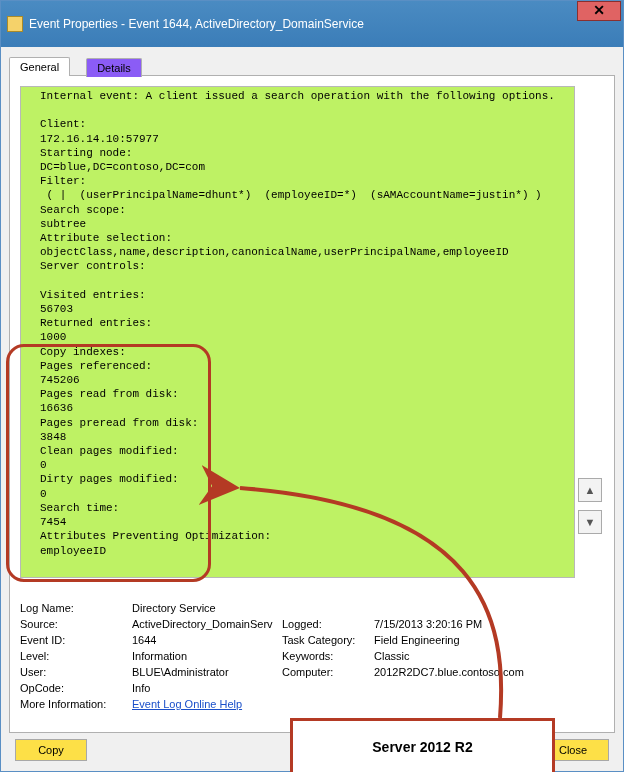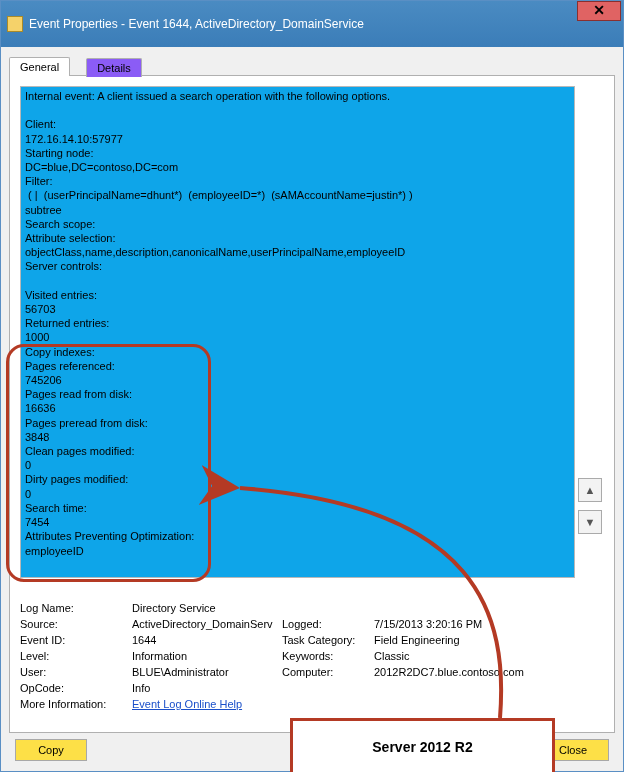--- a/index.html
+++ b/index.html
@@ -84,30 +84,30 @@
     background: #fff;
     border: 1px solid #b0b0b0;
     padding: 10px;
     display: flex;
     flex-direction: column;
     position: relative;
   }
   .detail-box {
     flex: 0 0 auto;
     border: 1px solid #b8b8b8;
-    background: #0ea5e9;
+    background: #bef264;
     width: 555px;
     height: 492px;
-    padding: 2px 4px;
+    padding: 2px 19px;
     font-size: 11px;
     line-height: 14.2px;
     color: #000;
     overflow: hidden;
     position: relative;
-    font-family: Liberation Sans, sans-serif;
+    font-family: Liberation Mono, monospace;
   }
   .detail-box .row { white-space: pre; }
   .scroll-btns {
     position: absolute;
     right: 12px;
     top: 402px;
     display: flex;
     flex-direction: column;
     gap: 8px;
   }
@@ -195,22 +195,22 @@
 
       <div class="detail-box" id="detail-box">
           <div class="row">Internal event: A client issued a search operation with the following options.</div>
           <div class="row">&nbsp;</div>
           <div class="row">Client:</div>
           <div class="row">172.16.14.10:57977</div>
           <div class="row">Starting node:</div>
           <div class="row">DC=blue,DC=contoso,DC=com</div>
           <div class="row">Filter:</div>
           <div class="row"> ( |  (userPrincipalName=dhunt*)  (employeeID=*)  (sAMAccountName=justin*) )</div>
+          <div class="row">Search scope:</div>
           <div class="row">subtree</div>
-          <div class="row">Search scope:</div>
           <div class="row">Attribute selection:</div>
           <div class="row">objectClass,name,description,canonicalName,userPrincipalName,employeeID</div>
           <div class="row">Server controls:</div>
           <div class="row">&nbsp;</div>
           <div class="row">Visited entries:</div>
           <div class="row">56703</div>
           <div class="row">Returned entries:</div>
           <div class="row">1000</div>
           <div class="row">Copy indexes:</div>
           <div class="row">Pages referenced:</div>

